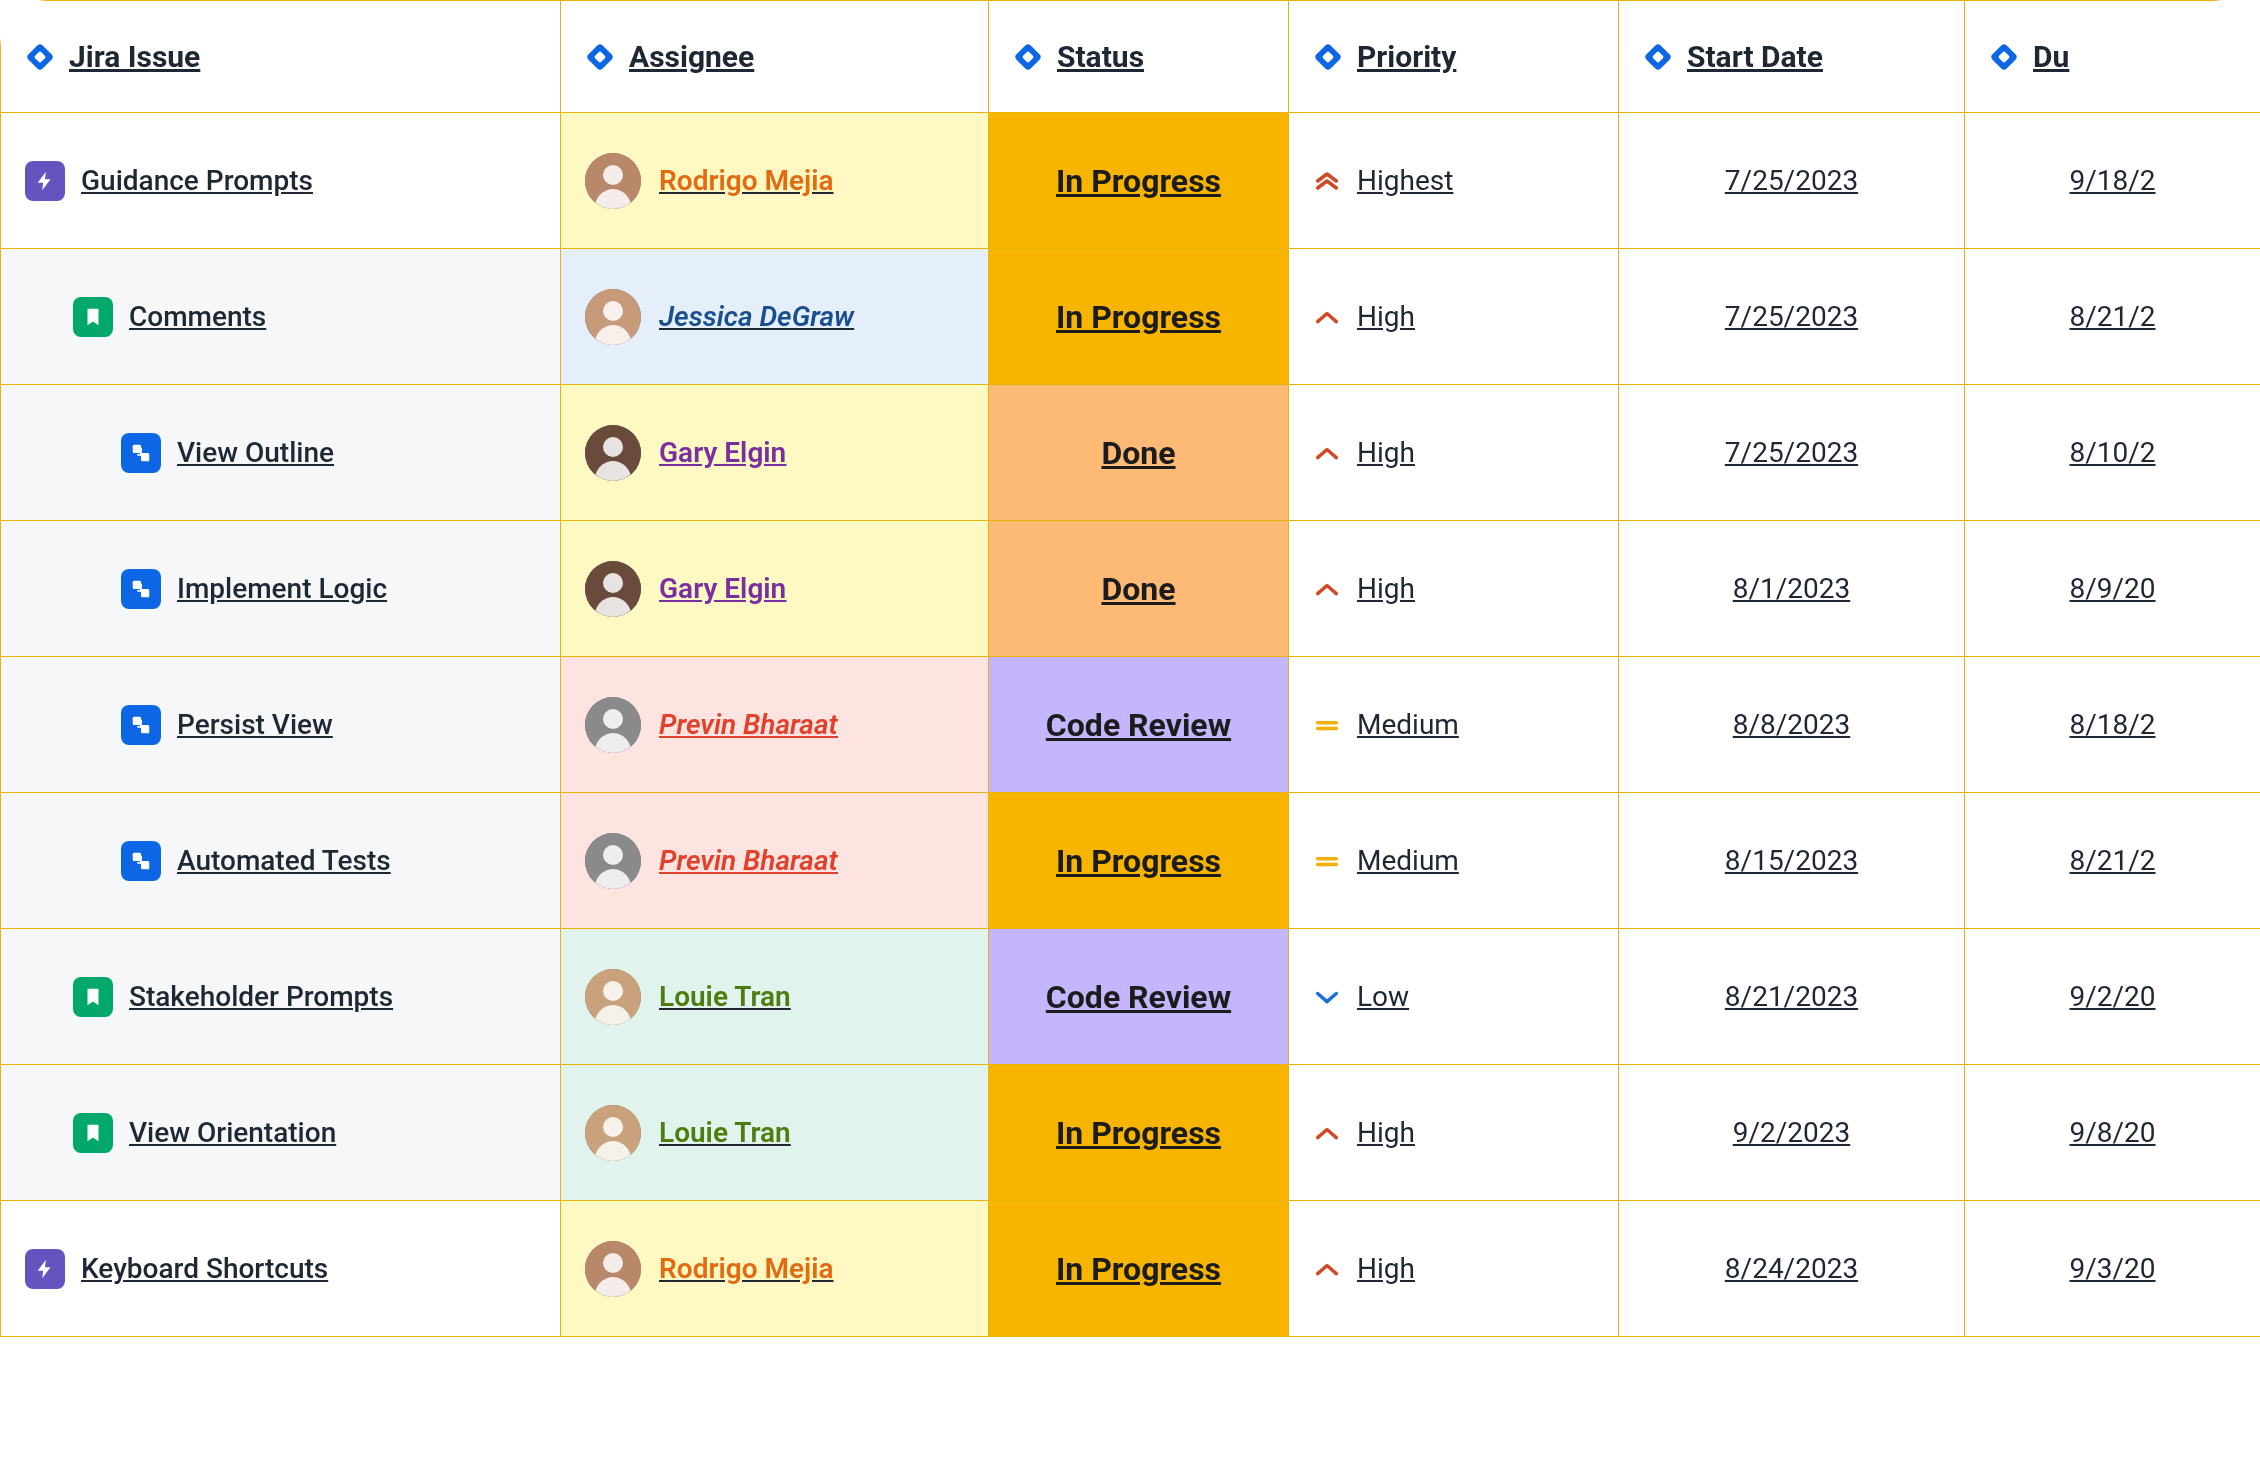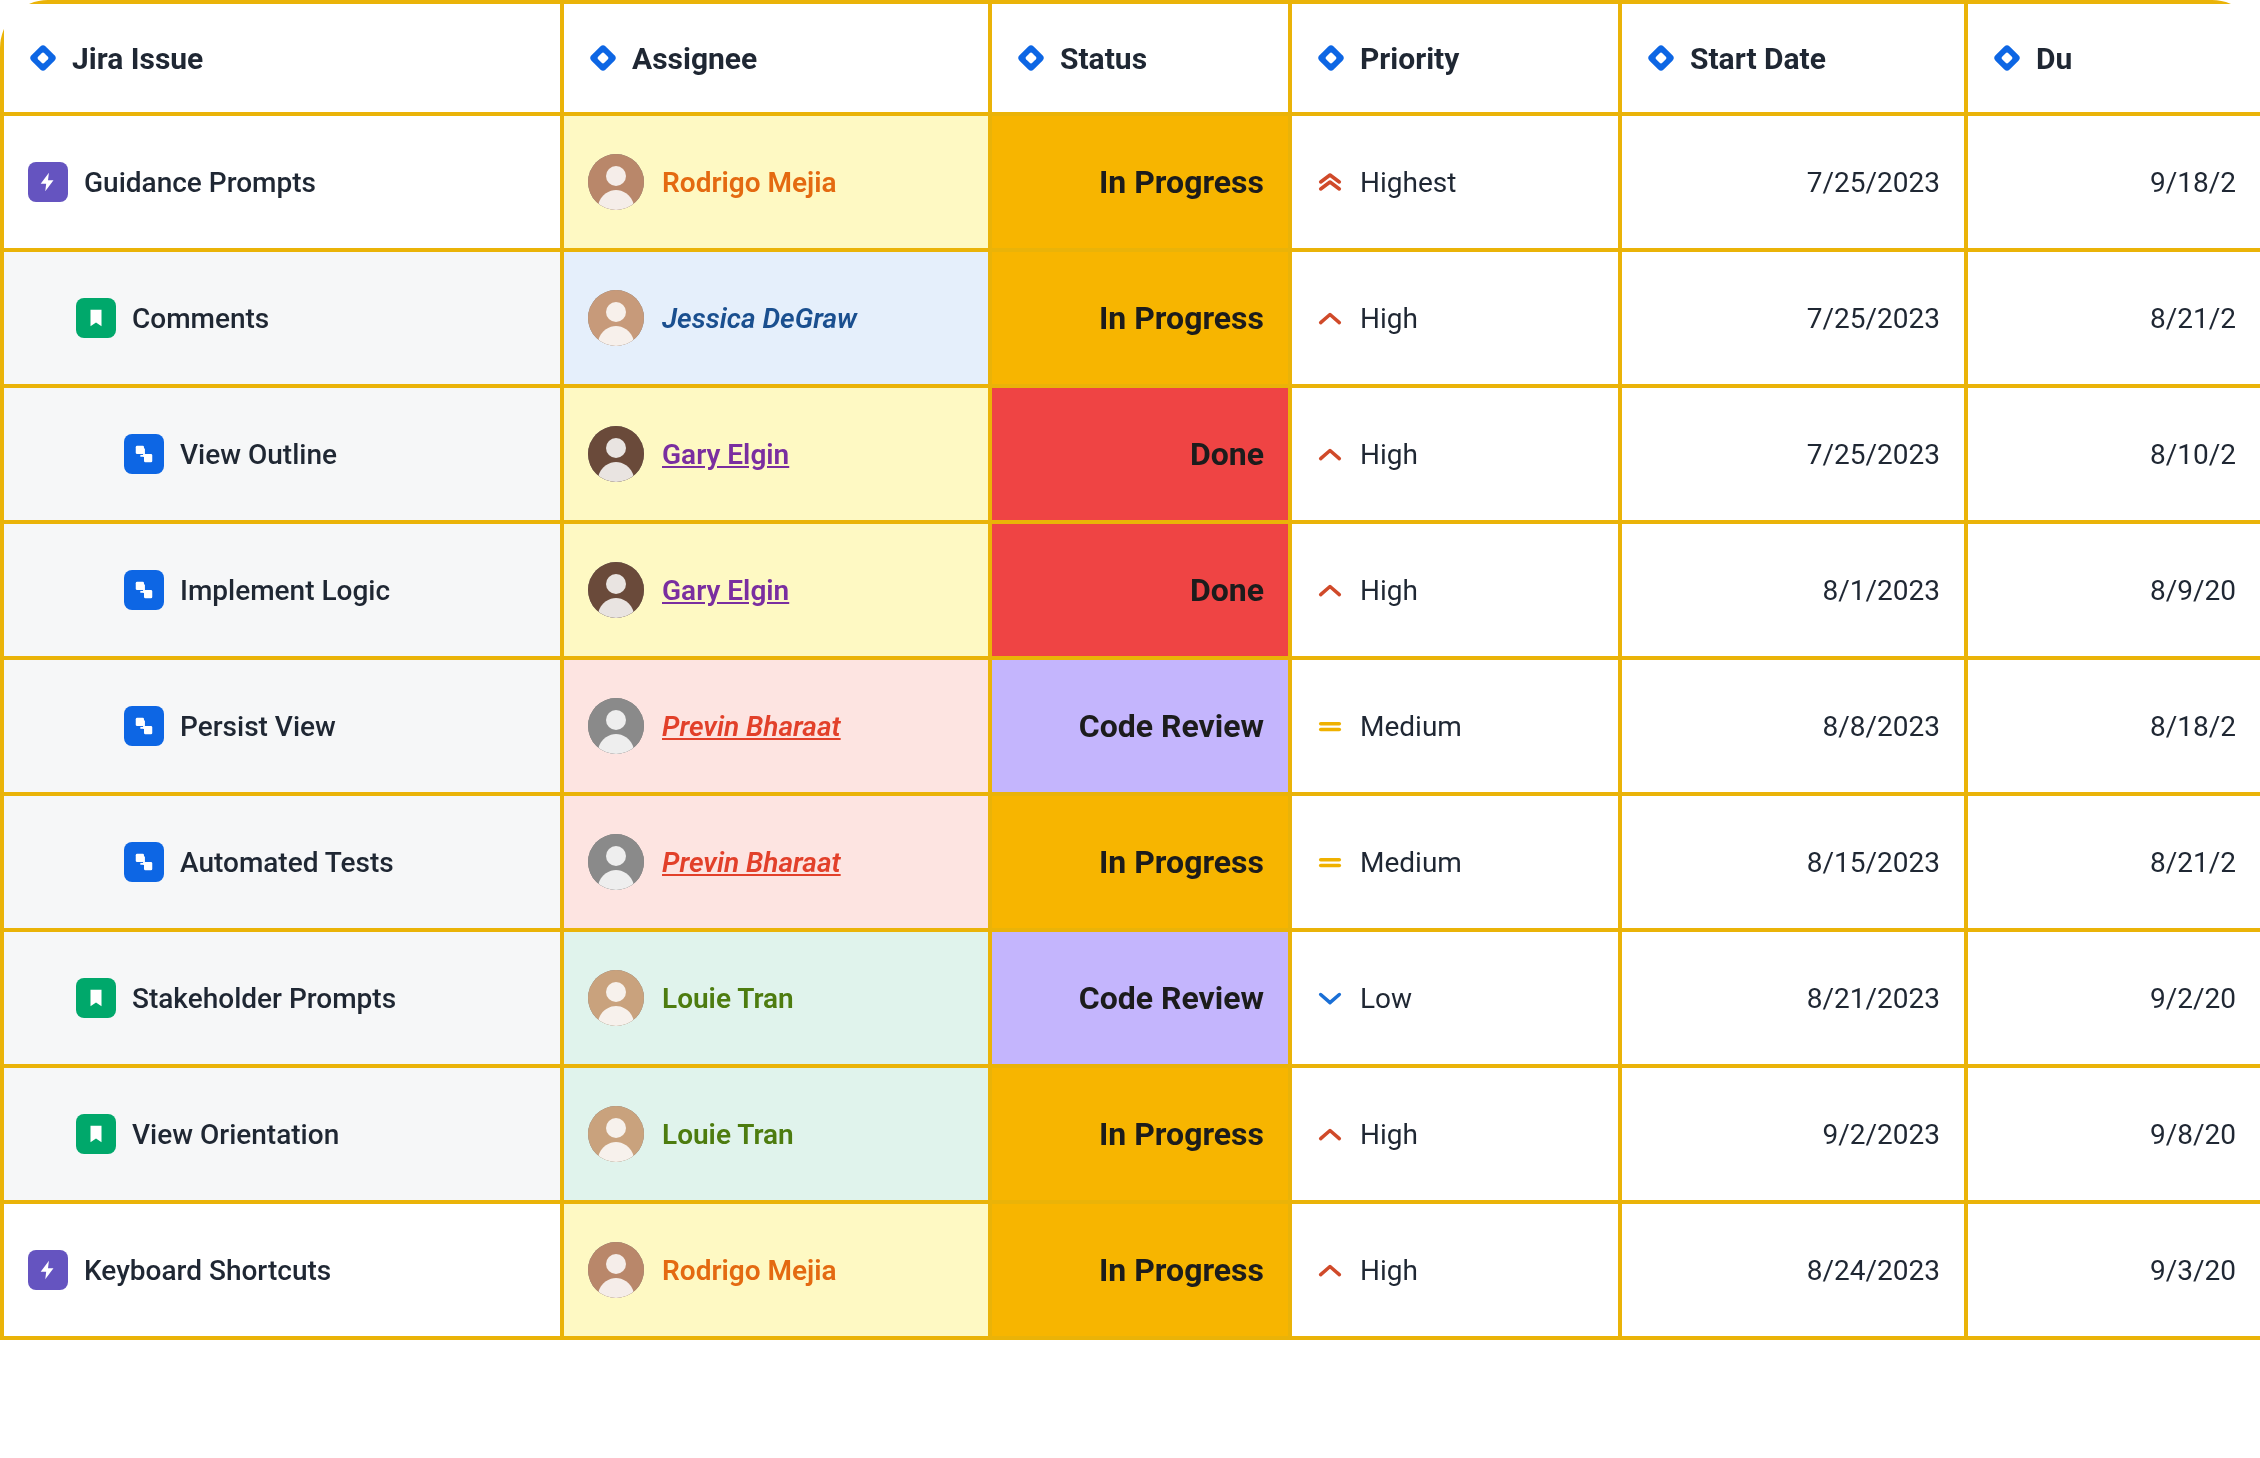--- a/index.html
+++ b/index.html
@@ -23,25 +23,26 @@
     table-layout: fixed;
   }
   col.c-issue    { width: 560px; }
   col.c-assignee { width: 428px; }
   col.c-status   { width: 300px; }
   col.c-priority { width: 330px; }
   col.c-start    { width: 346px; }
   col.c-due      { width: 296px; }
 
   th, td {
-    border: 4px solid #eab308;
-    text-align: right;
+    border: 1px solid #eab308;
+    text-align: center;
     vertical-align: middle;
     white-space: nowrap;
     overflow: hidden;
+    text-decoration: underline;
   }
   thead th {
     height: 112px;
     padding: 0 24px;
     font-weight: 700;
     font-size: 30px;
     color: #1f2733;
     background: #fff;
   }
   thead th .hdr {
@@ -92,21 +93,21 @@
   .grp-gary td.col-assignee { background:#fef9c3; }
   .grp-gary .assignee-name { color:#7a2ea0; text-decoration:underline; }
   .grp-previn td.col-assignee { background:#fde4e1; }
   .grp-previn .assignee-name { color:#e2402a; font-style:italic; text-decoration:underline; }
   .grp-louie td.col-assignee { background:#e0f3ec; }
   .grp-louie .assignee-name { color:#4d7c0f; }
 
   
   td.col-status { padding:0 24px; font-weight:700; font-size:32px; color:#1c1c1c; }
   .st-inprogress { background:#f7b500; }
-  .st-done { background:#ef4444; }
+  .st-done { background:#fdba74; }
   .st-review { background:#c4b5fd; }
 
   
   .priority-cell { display:flex; align-items:center; gap:16px; padding:0 24px; height:100%; font-size:28px; }
   .prio-icon { width:28px; height:20px; display:inline-flex; flex:none; }
 
   
   td.col-date { padding:0 24px; font-size:28px; color:#1f2733; }
 
 </style>

